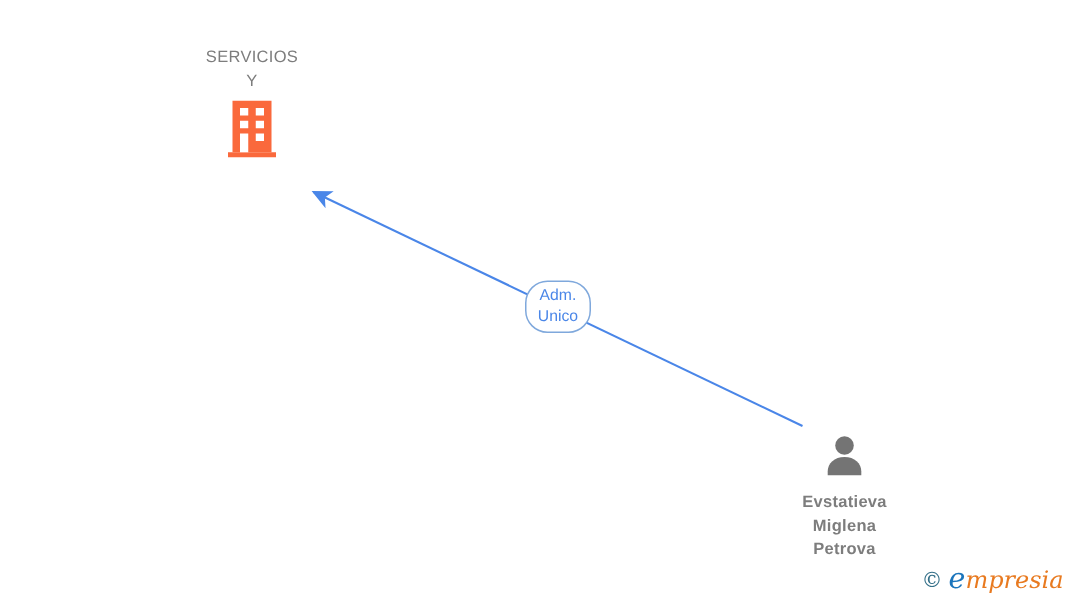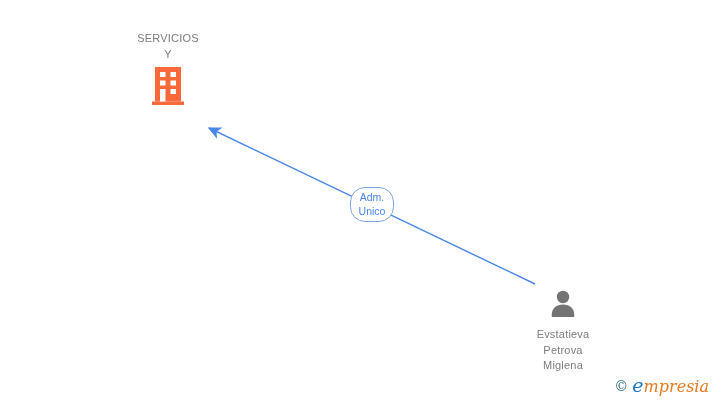--- a/index.html
+++ b/index.html
@@ -28,21 +28,21 @@
   }
   .node-company {
     left: 88px; top: 31px;
     width: 160px;
   }
   .node-company .icon { margin-top: 5px; }
   .node-person {
     left: 483px; top: 290px;
     width: 160px;
   }
-  .node-person .node-label { margin-top: 6px; }
+  .node-person .node-label { margin-top: 6px; font-weight: bold; }
   .icon { display: inline-block; line-height: 0; }
   .edge-label {
     position: absolute;
     left: 350px; top: 187px;
     width: 42px;
     background: #ffffff;
     border: 1.5px solid #7fa8dc;
     border-radius: 15px;
     color: #4a86e8;
     font-size: 10.5px;
@@ -117,22 +117,22 @@
 
   <div class="node node-person">
     <span class="icon">
       <svg width="28" height="27" viewBox="0 0 28 27" xmlns="http://www.w3.org/2000/svg">
         <circle cx="14" cy="7" r="6.2" fill="#747474"></circle>
         <path d="M14 14.6 C 7.3 14.6 2.8 18.8 2.8 24.2 L2.8 27 L25.2 27 L25.2 24.2 C25.2 18.8 20.7 14.6 14 14.6 Z" fill="#747474"></path>
       </svg>
     </span>
     <div class="node-label">
       <div>Evstatieva</div>
+      <div>Miglena</div>
       <div>Petrova</div>
-      <div>Miglena</div>
     </div>
   </div>
 
   <a class="watermark">
     <span class="copyright">©</span><span class="brand"><span class="brand-e">e</span><span class="brand-rest">mpresia</span></span>
   </a>
 
 </div>
 
 </body></html>

